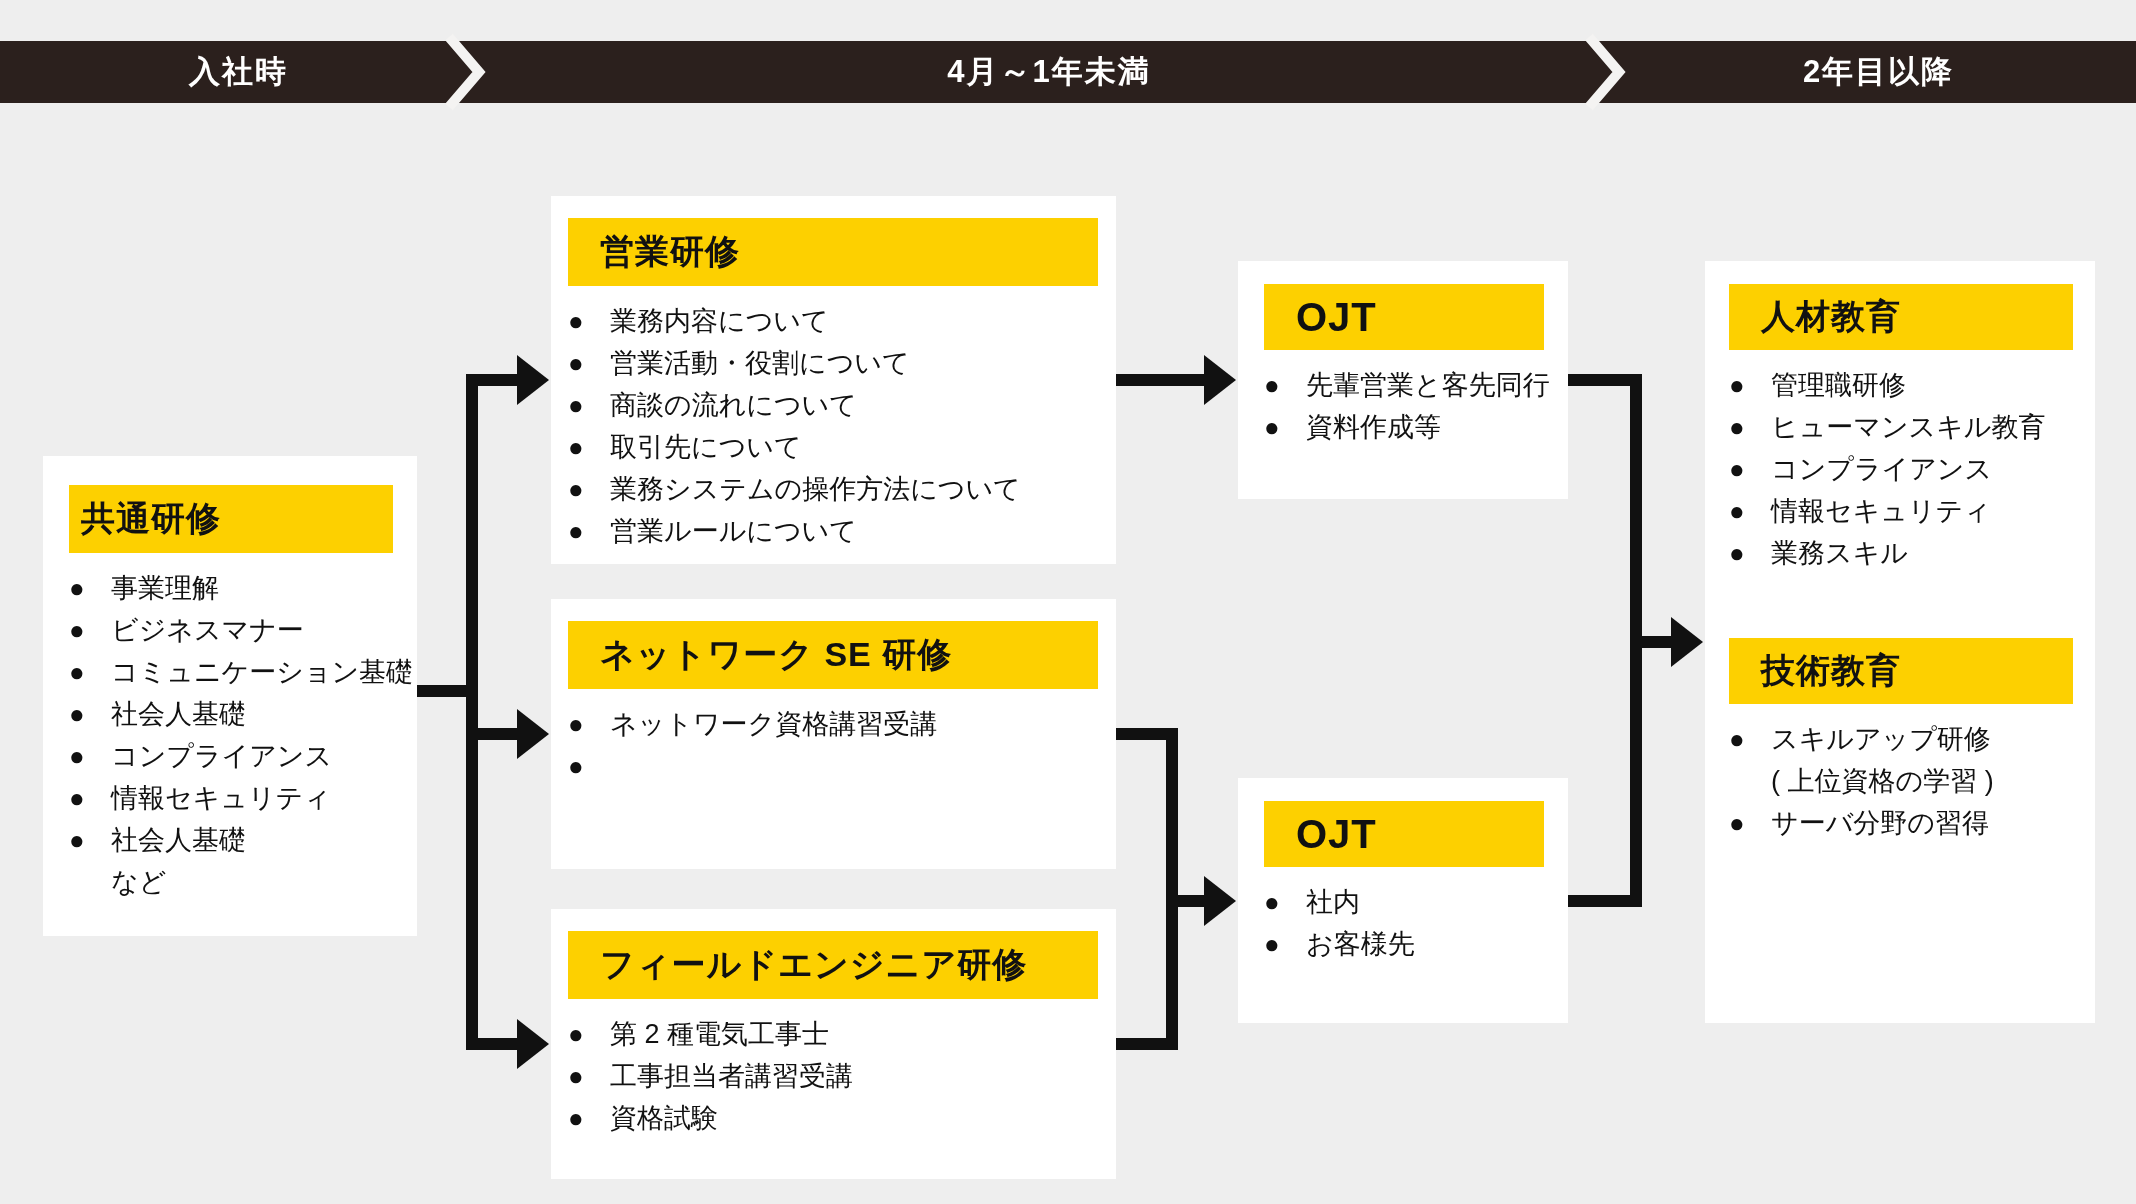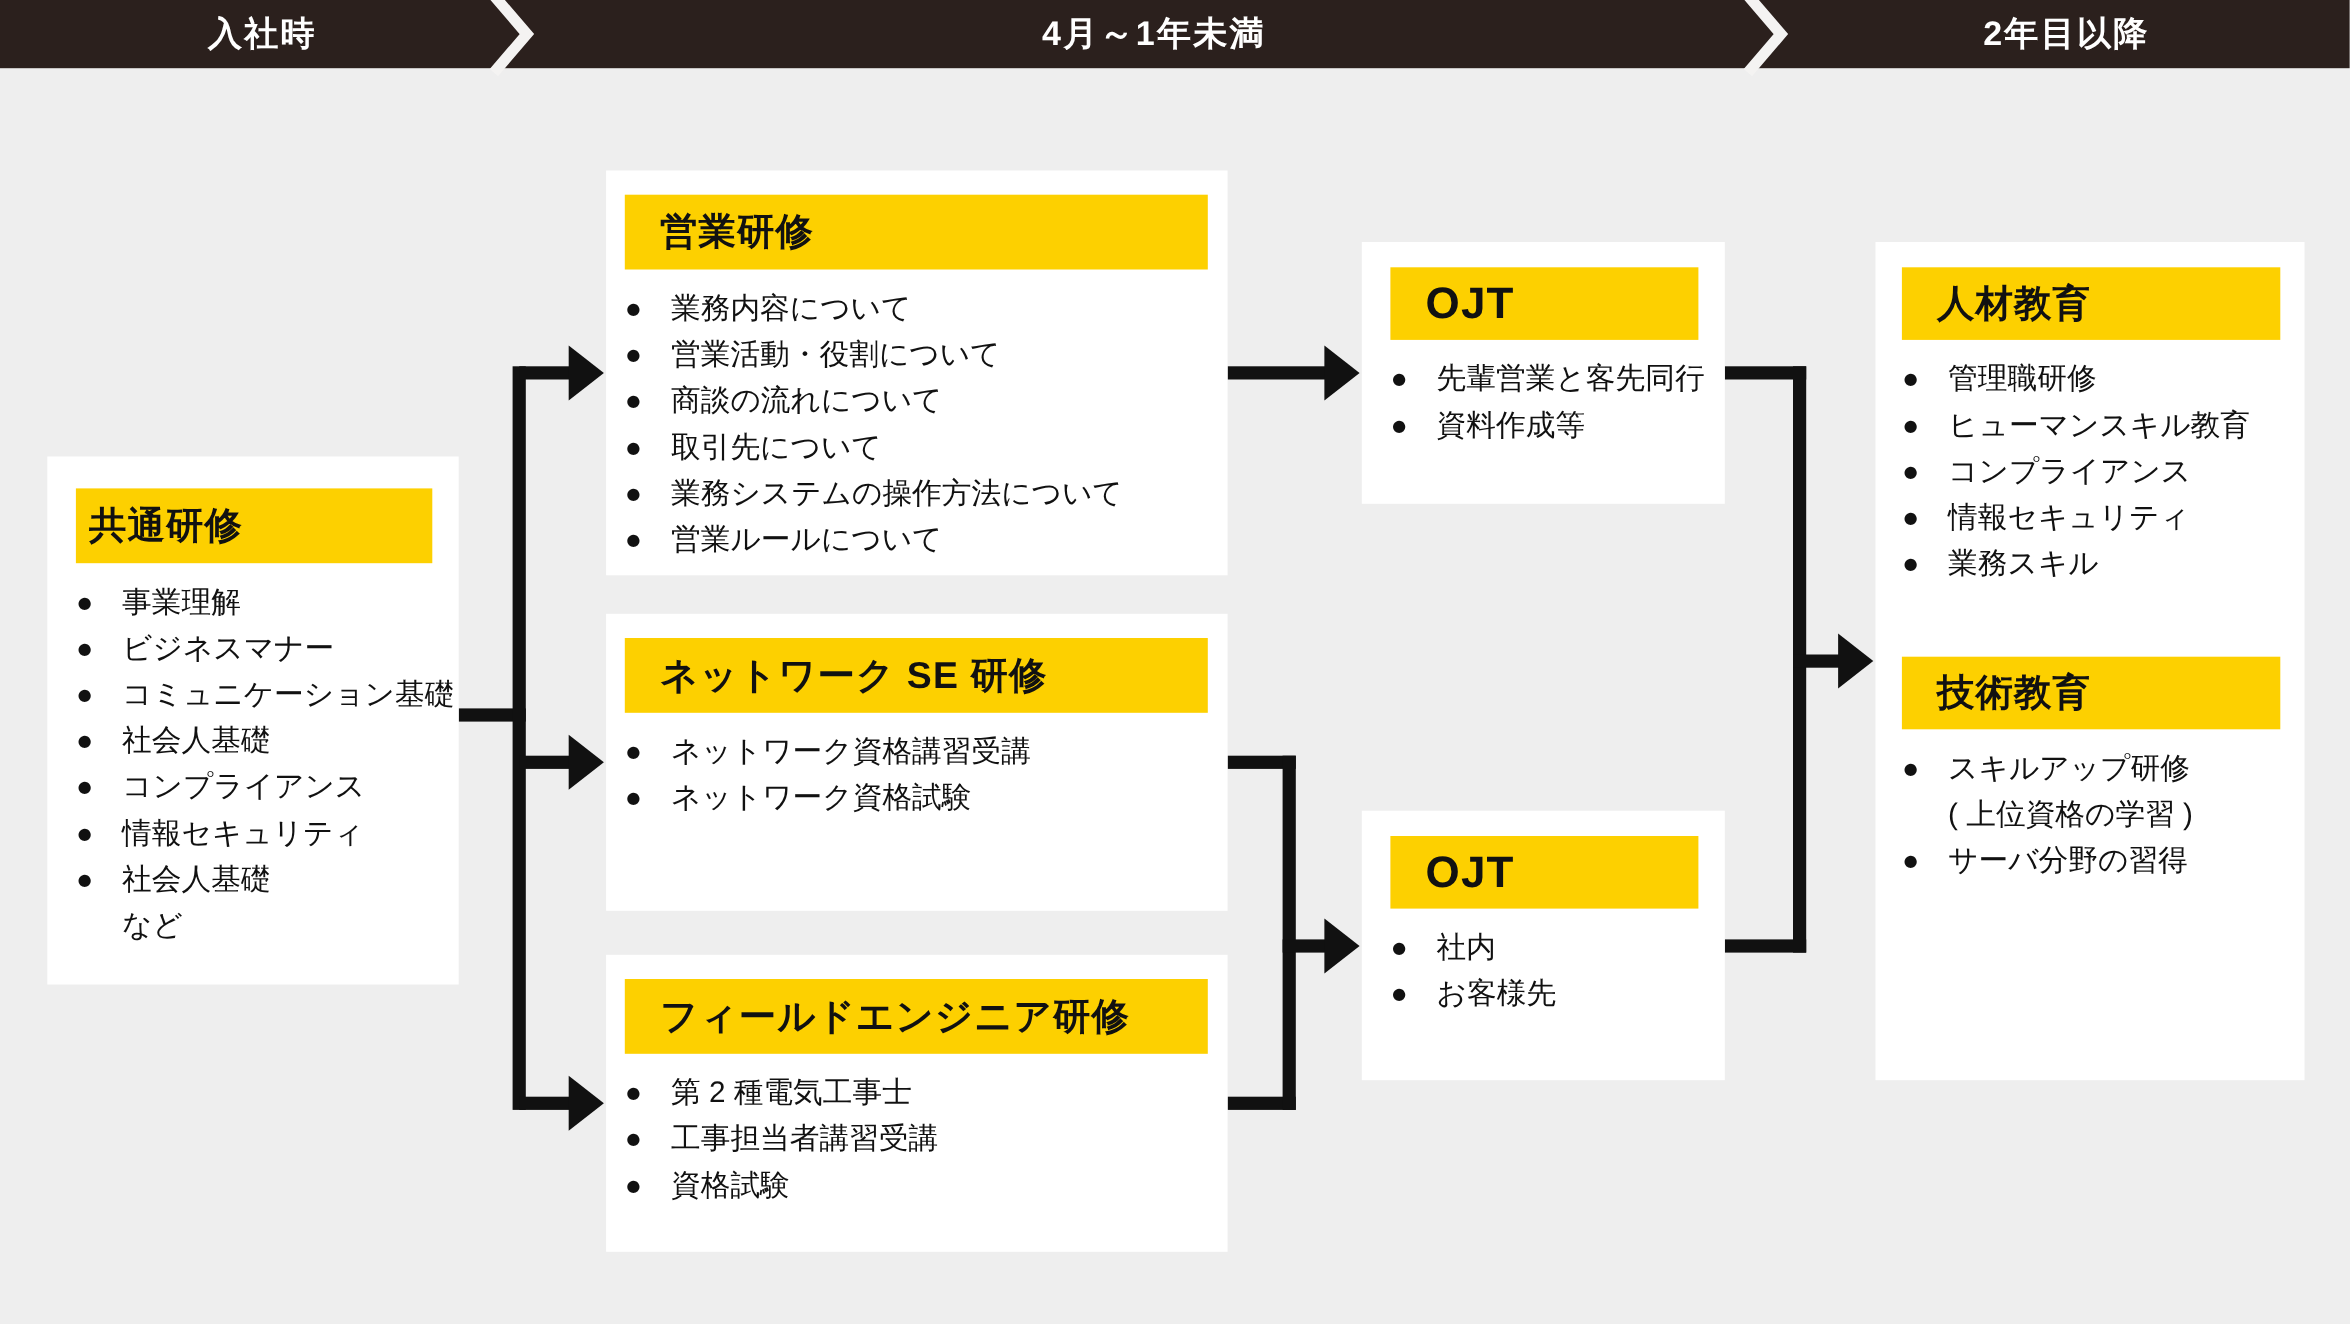--- a/index.html
+++ b/index.html
@@ -5,21 +5,21 @@
   :root{
     --background:#eeeeee; --bar:#2b201d; --accent:#fdd000;
     --ink:#111111; --box:#ffffff; --bar_text:#ffffff; --chevron:#f4f3f2;
   }
   *{margin:0;padding:0;box-sizing:border-box;}
   html,body{width:2136px;height:1204px;}
   body{
     font-family:"Liberation Sans","DejaVu Sans",sans-serif;
     background:var(--background); position:relative; overflow:hidden;
   }
-  .stage{position:absolute;inset:0;width:2136px;height:1012px;}
+  .stage{position:absolute;inset:0;width:2136px;height:1012px;margin-top:41px;}
 
   
   .bar{
     position:absolute;left:0;top:0;width:2136px;height:62px;
     background:var(--bar);display:flex;color:var(--bar_text);
   }
   .bar-seg{display:flex;align-items:center;justify-content:center;
     font-size:31px;font-weight:700;letter-spacing:2px;}
   .bar-seg.s1{width:477px;} .bar-seg.s2{width:1144px;} .bar-seg.s3{width:515px;}
   .bar svg{position:absolute;top:0;height:62px;overflow:visible;}
@@ -202,21 +202,20 @@
     <div class="card-head">ネットワーク SE 研修</div>
     <ul class="list">
 
         <li>
           <span class="dot">●</span>
           <span class="txt">ネットワーク資格講習受講</span>
         </li>
 
         <li>
           <span class="dot">●</span>
-          <span class="txt">ネットワーク資格試験</span>
         </li>
       </ul>
   </div>
 
   <div class="card col2 field">
     <div class="card-head">フィールドエンジニア研修</div>
     <ul class="list">
 
         <li>
           <span class="dot">●</span>

